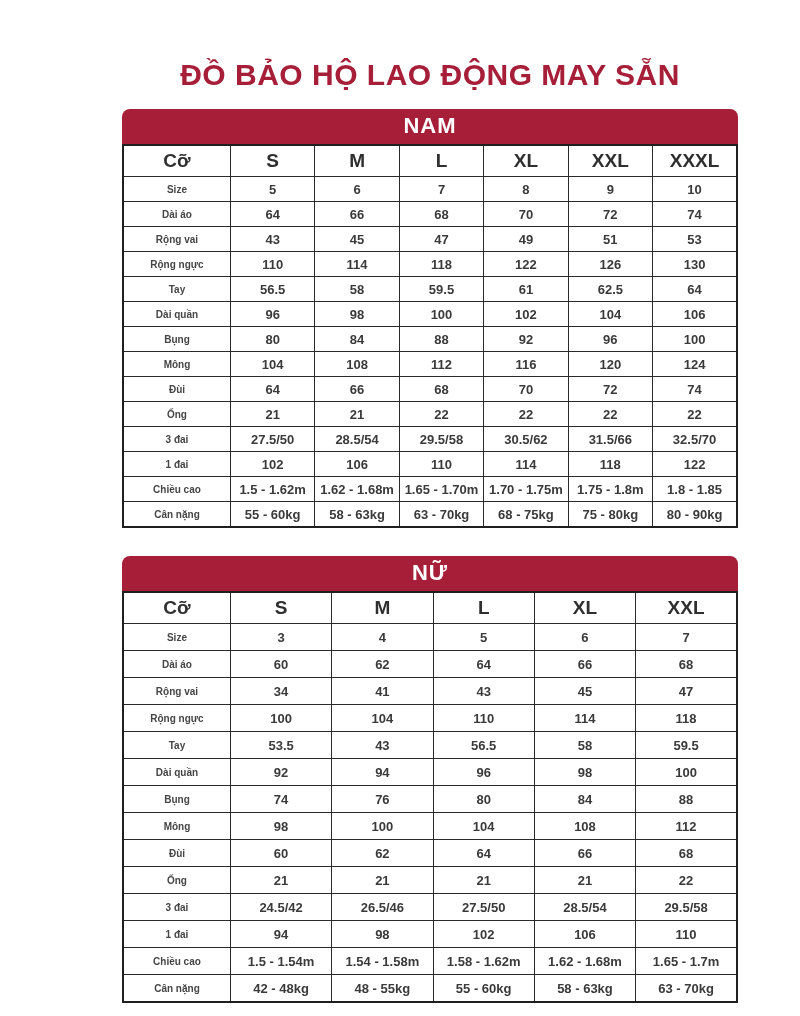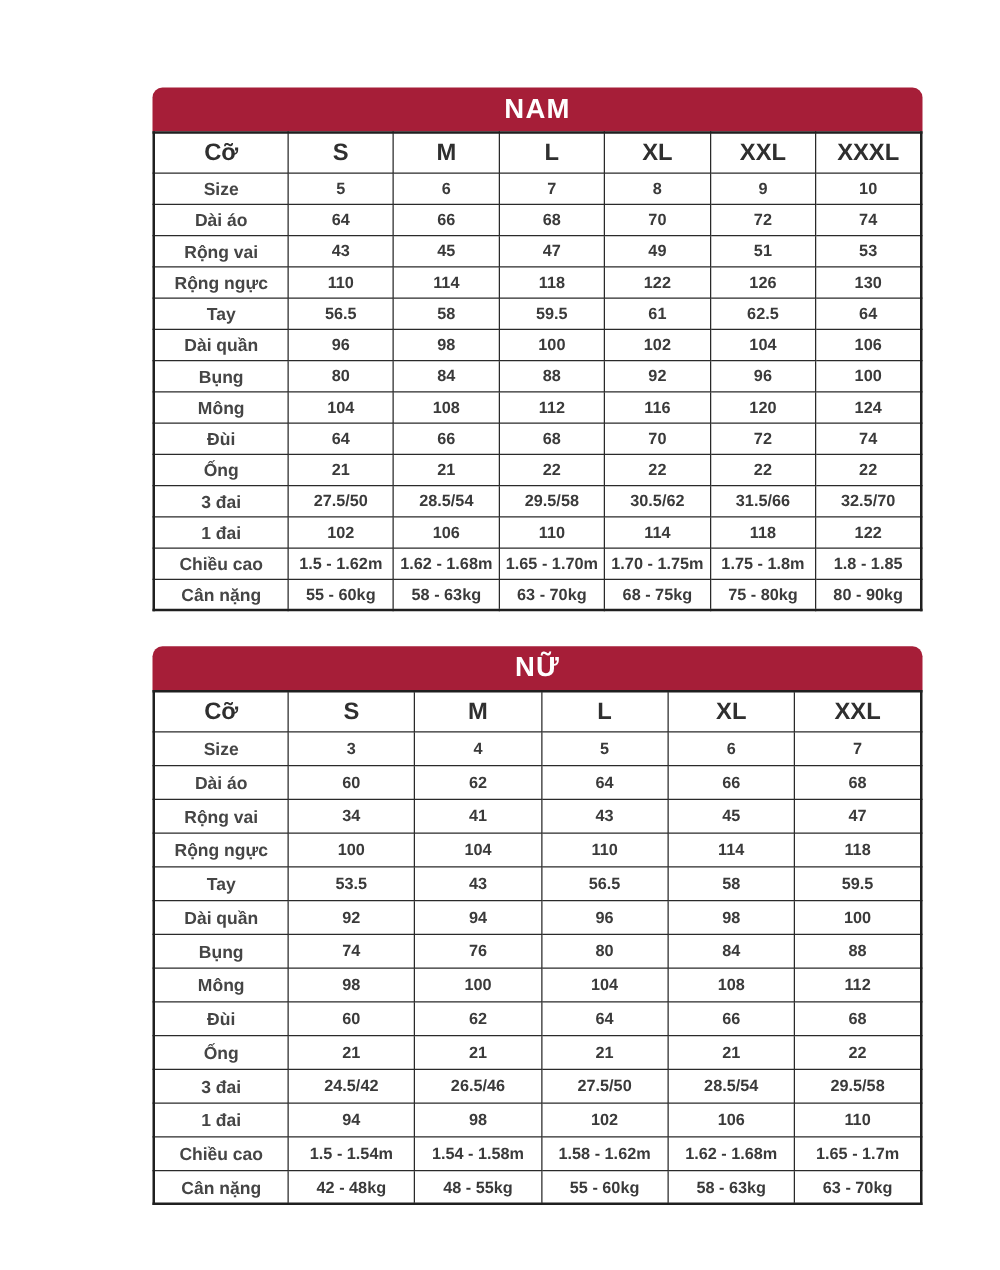--- a/index.html
+++ b/index.html
@@ -50,40 +50,41 @@
     text-align: center;
     vertical-align: middle;
   }
   thead th {
     font-size: 19px;
     font-weight: bold;
     color: #2f2f2f;
     height: 32px;
   }
   tbody th {
-    font-size: 14px;
+    font-size: 10px;
     font-weight: bold;
     color: #454545;
   }
   tbody td {
     font-size: 13px;
     font-weight: bold;
     color: #3a3a3a;
   }
   .t0 tbody tr { height: 25px; }
   .t1 tbody tr { height: 27px; }
 </style>
 </head>
 <body>
 
 <div class="page">
   <div class="content">
 
     <h1 class="page-title">
       <br>
+      <span>ĐỒ BẢO HỘ LAO ĐỘNG MAY SẴN</span>
     </h1>
 
     <section class="size-section t0">
       <div class="band">NAM</div>
       <table>
           <colgroup>
             <col style="width: 17.5%;">
             <col style="width: 13.75%;">
             <col style="width: 13.75%;">
             <col style="width: 13.75%;">

